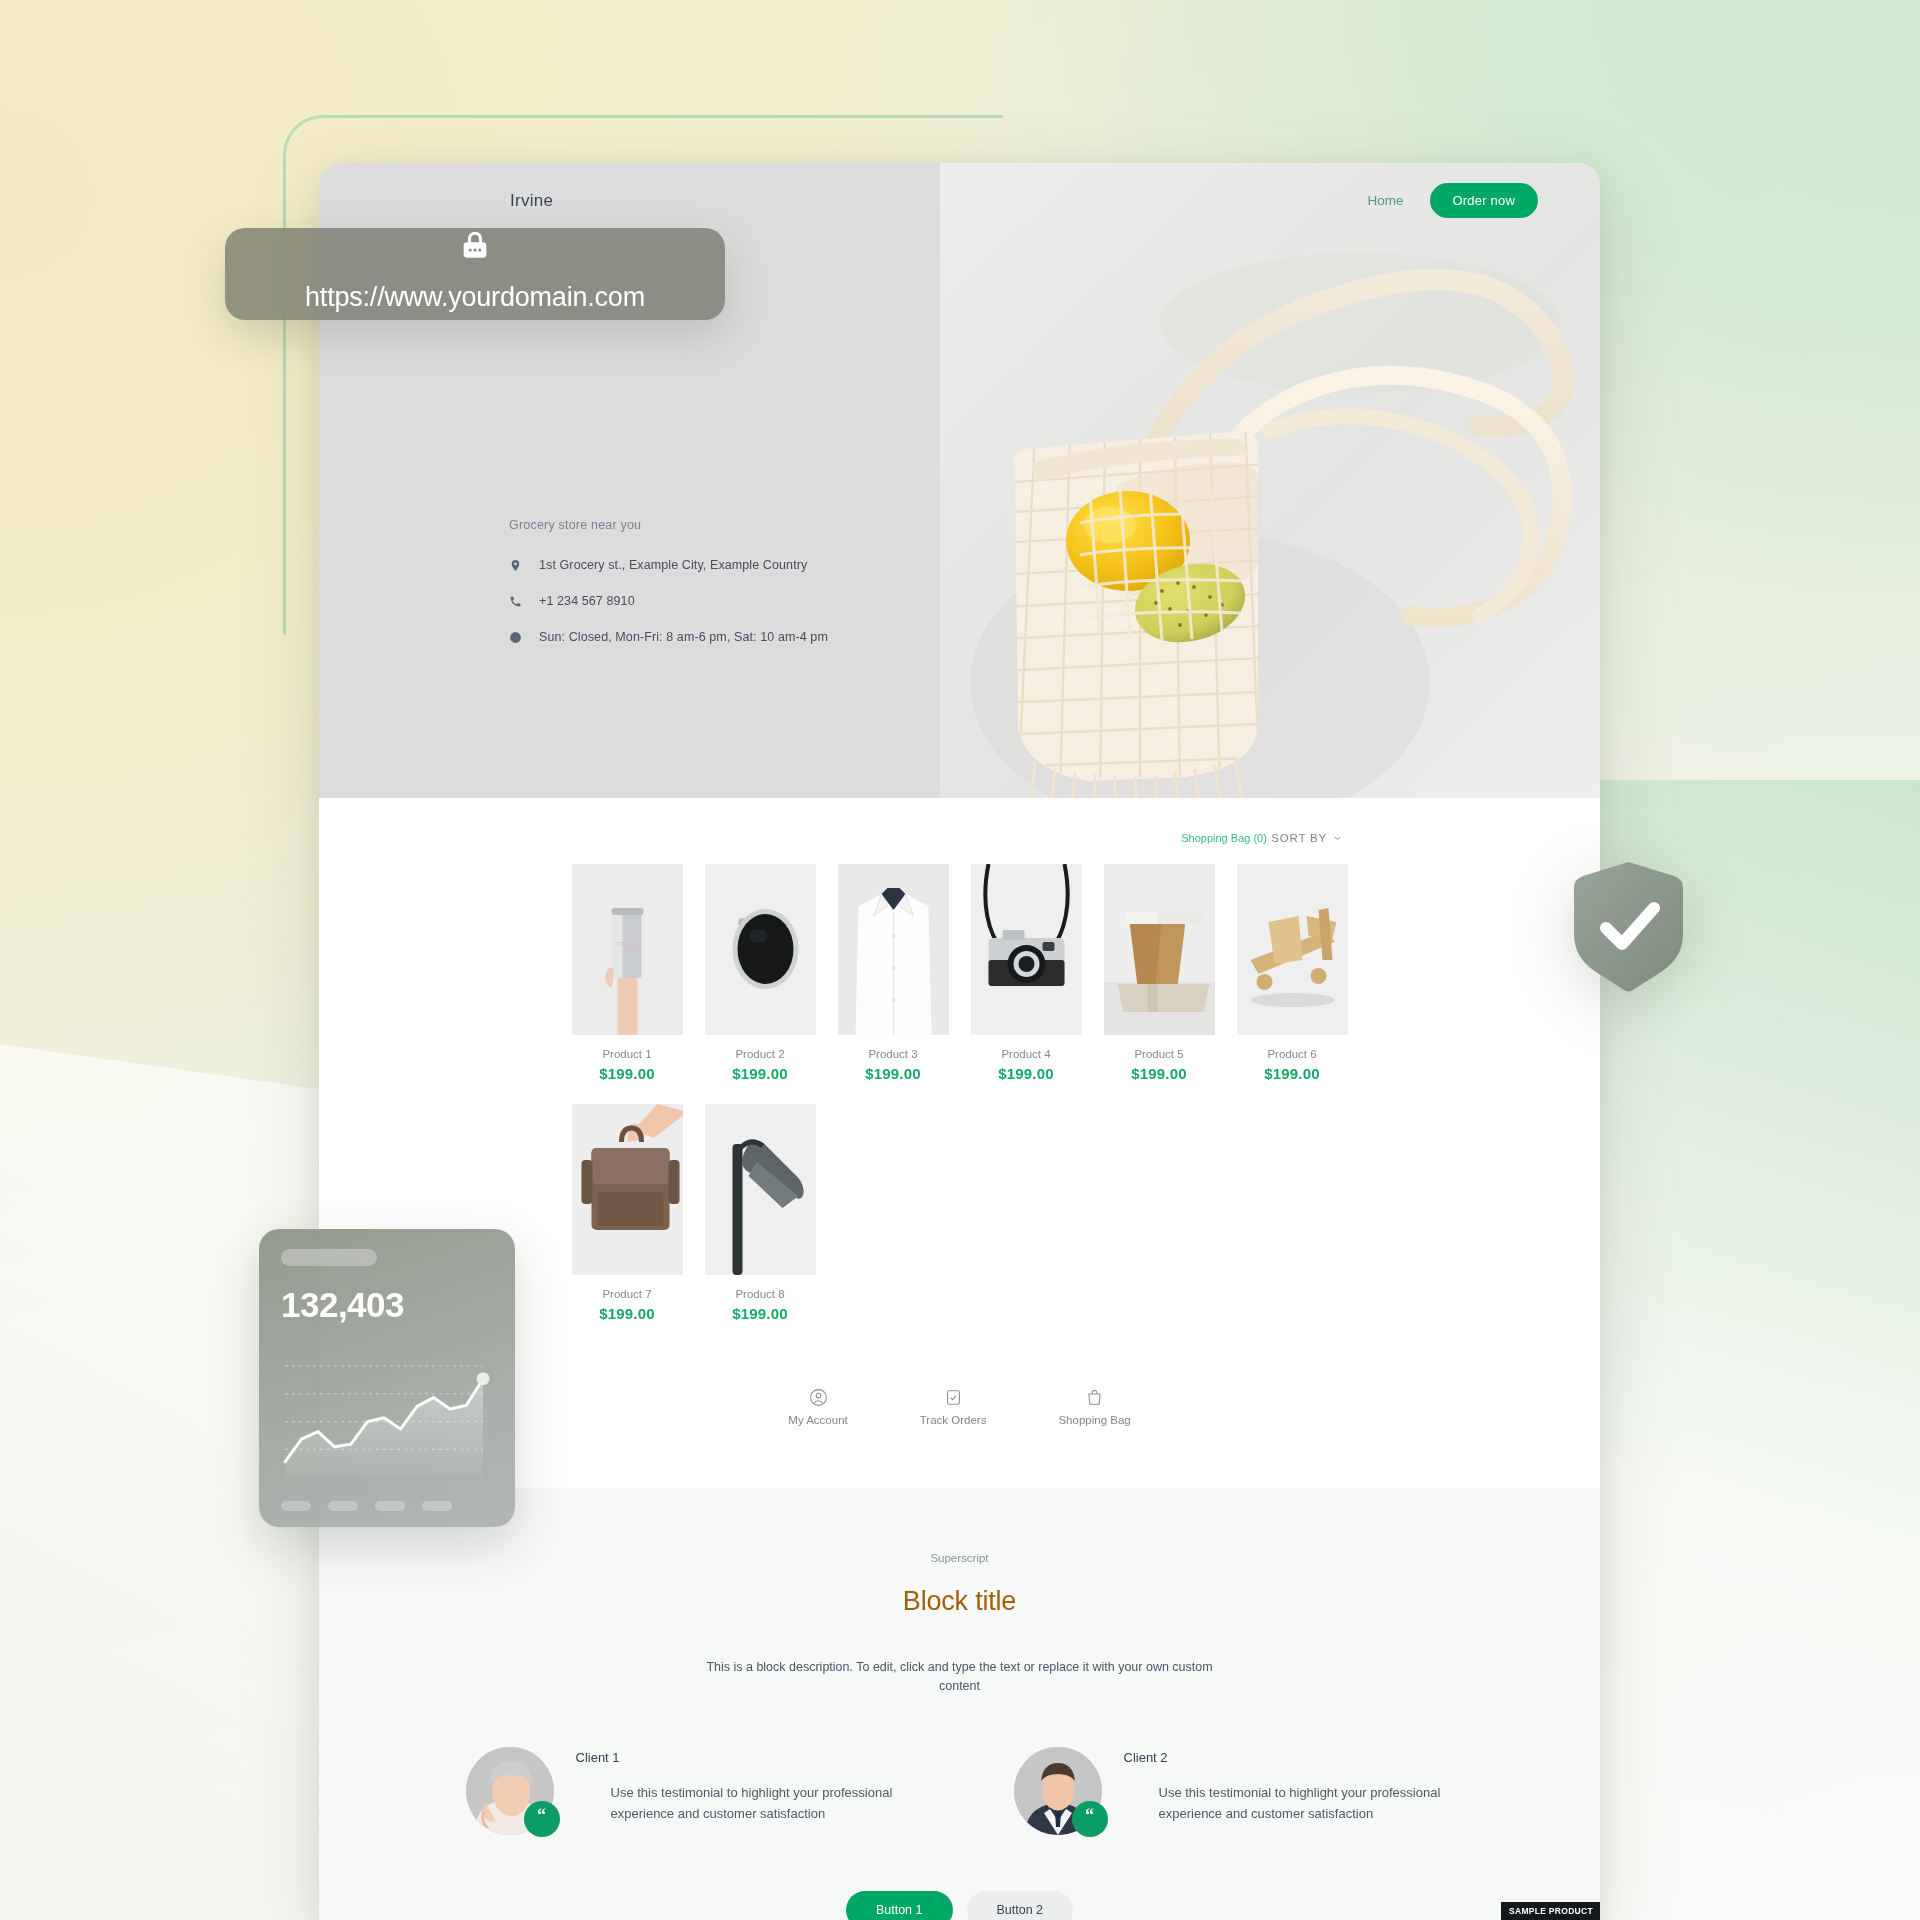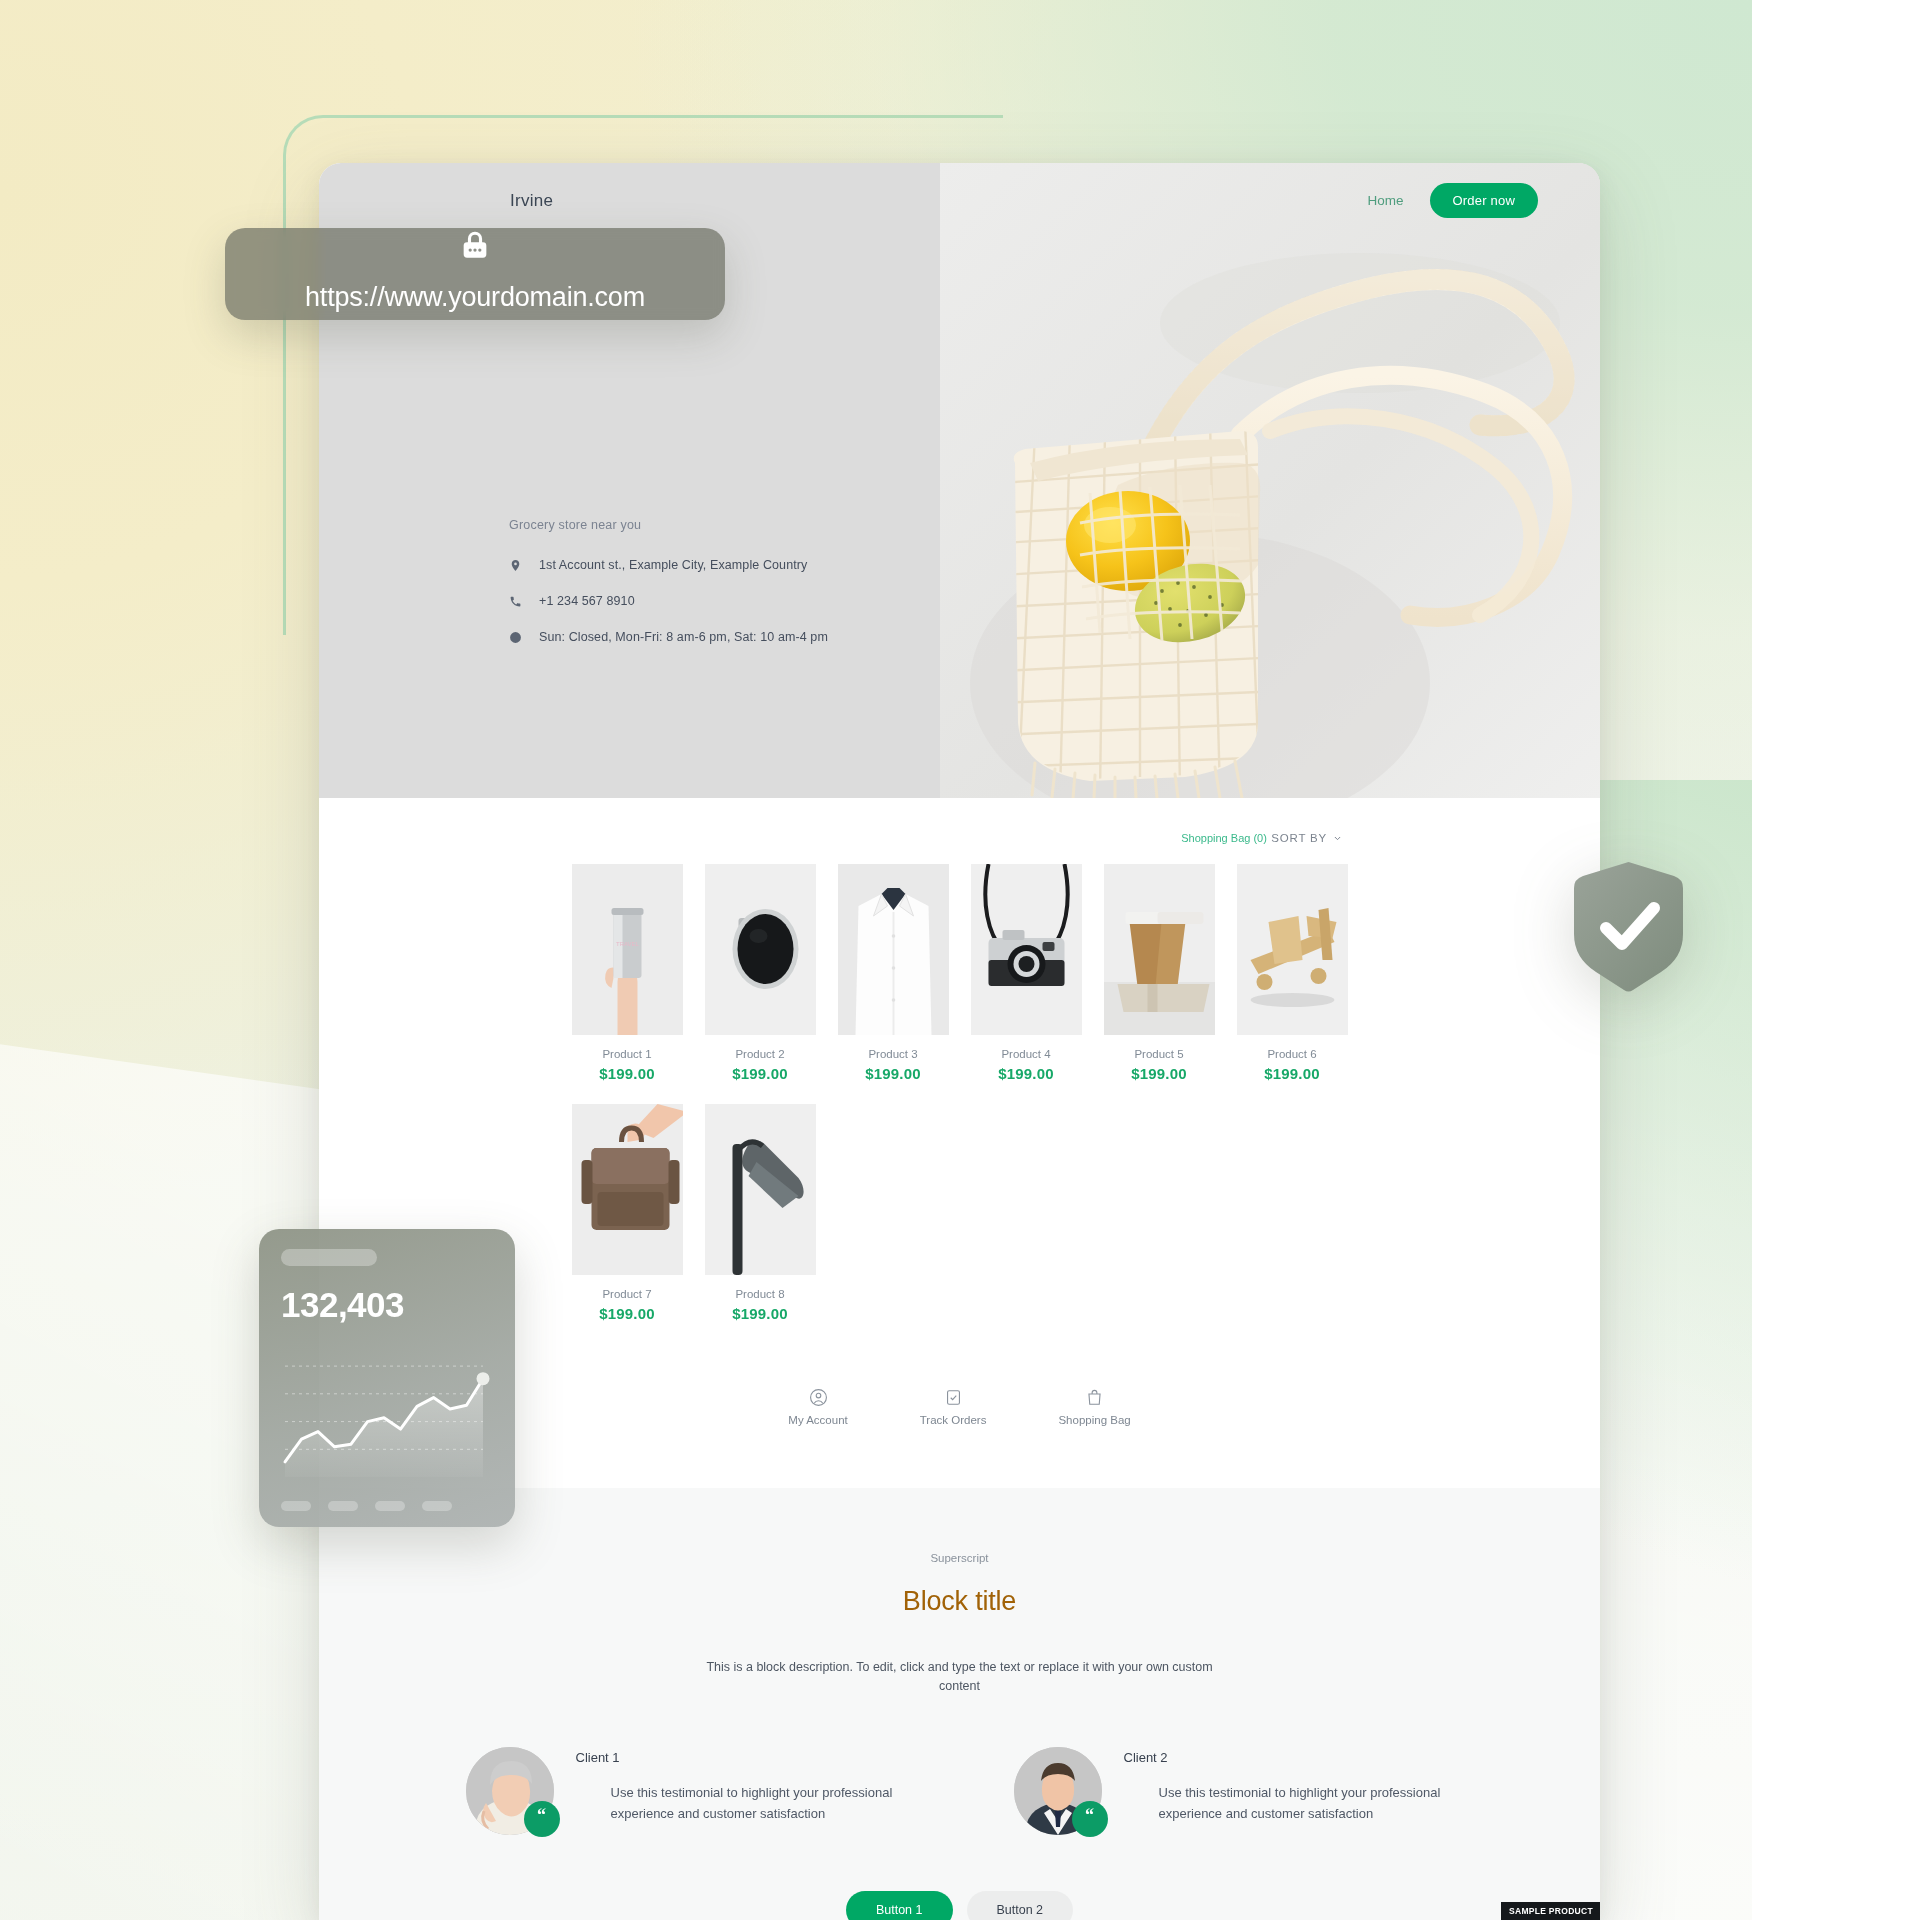--- a/index.html
+++ b/index.html
@@ -6,21 +6,21 @@
 
   html, body {
     width: 1920px;
     height: 1920px;
     overflow: hidden;
     font-family: "Liberation Sans", sans-serif;
   }
 
   #stage {
     position: relative;
-    width: 1752px;
+    width: 1920px;
     height: 1920px;
     background:
       radial-gradient(ellipse 1500px 1100px at 100% 0%, #cfe8d1 0%, rgba(207,232,209,0.85) 28%, rgba(226,240,221,0.35) 58%, rgba(255,255,255,0) 75%),
       radial-gradient(ellipse 1400px 1300px at 0% 10%, #f3ebc4 0%, #f4edc9 30%, rgba(243,238,205,0.55) 55%, rgba(250,250,243,0) 78%),
       linear-gradient(160deg, #f5eec7 0%, #eef0dc 35%, #eef3e8 60%, #f4f6f0 100%);
     overflow: hidden;
   }
 
   
   .bg-sweep {
@@ -478,21 +478,21 @@
 
       <div class="hero-content">
         <div class="eyebrow">Grocery store near you</div>
 
         <div class="info-row">
           <span class="info-icon">
             <svg viewBox="0 0 24 24" fill="currentColor">
                 <path d="M12 2C8.1 2 5 5.1 5 9c0 5.2 7 13 7 13s7-7.8 7-13c0-3.9-3.1-7-7-7zm0 9.5A2.5 2.5 0 1 1 12 6.5a2.5 2.5 0 0 1 0 5z"></path>
               </svg>
           </span>
-          <span class="info-text">1st Account st., Example City, Example Country</span>
+          <span class="info-text">1st Grocery st., Example City, Example Country</span>
         </div>
 
         <div class="info-row">
           <span class="info-icon">
             <svg viewBox="0 0 24 24" fill="currentColor">
                 <path d="M6.6 10.8c1.4 2.8 3.8 5.1 6.6 6.6l2.2-2.2c.3-.3.7-.4 1-.2 1.2.4 2.4.6 3.6.6.6 0 1 .4 1 1V20c0 .6-.4 1-1 1C10.6 21 3 13.4 3 4c0-.6.4-1 1-1h3.4c.6 0 1 .4 1 1 0 1.3.2 2.5.6 3.6.1.4 0 .8-.2 1.1l-2.2 2.1z"></path>
               </svg>
           </span>
           <span class="info-text">+1 234 567 8910</span>
         </div>

